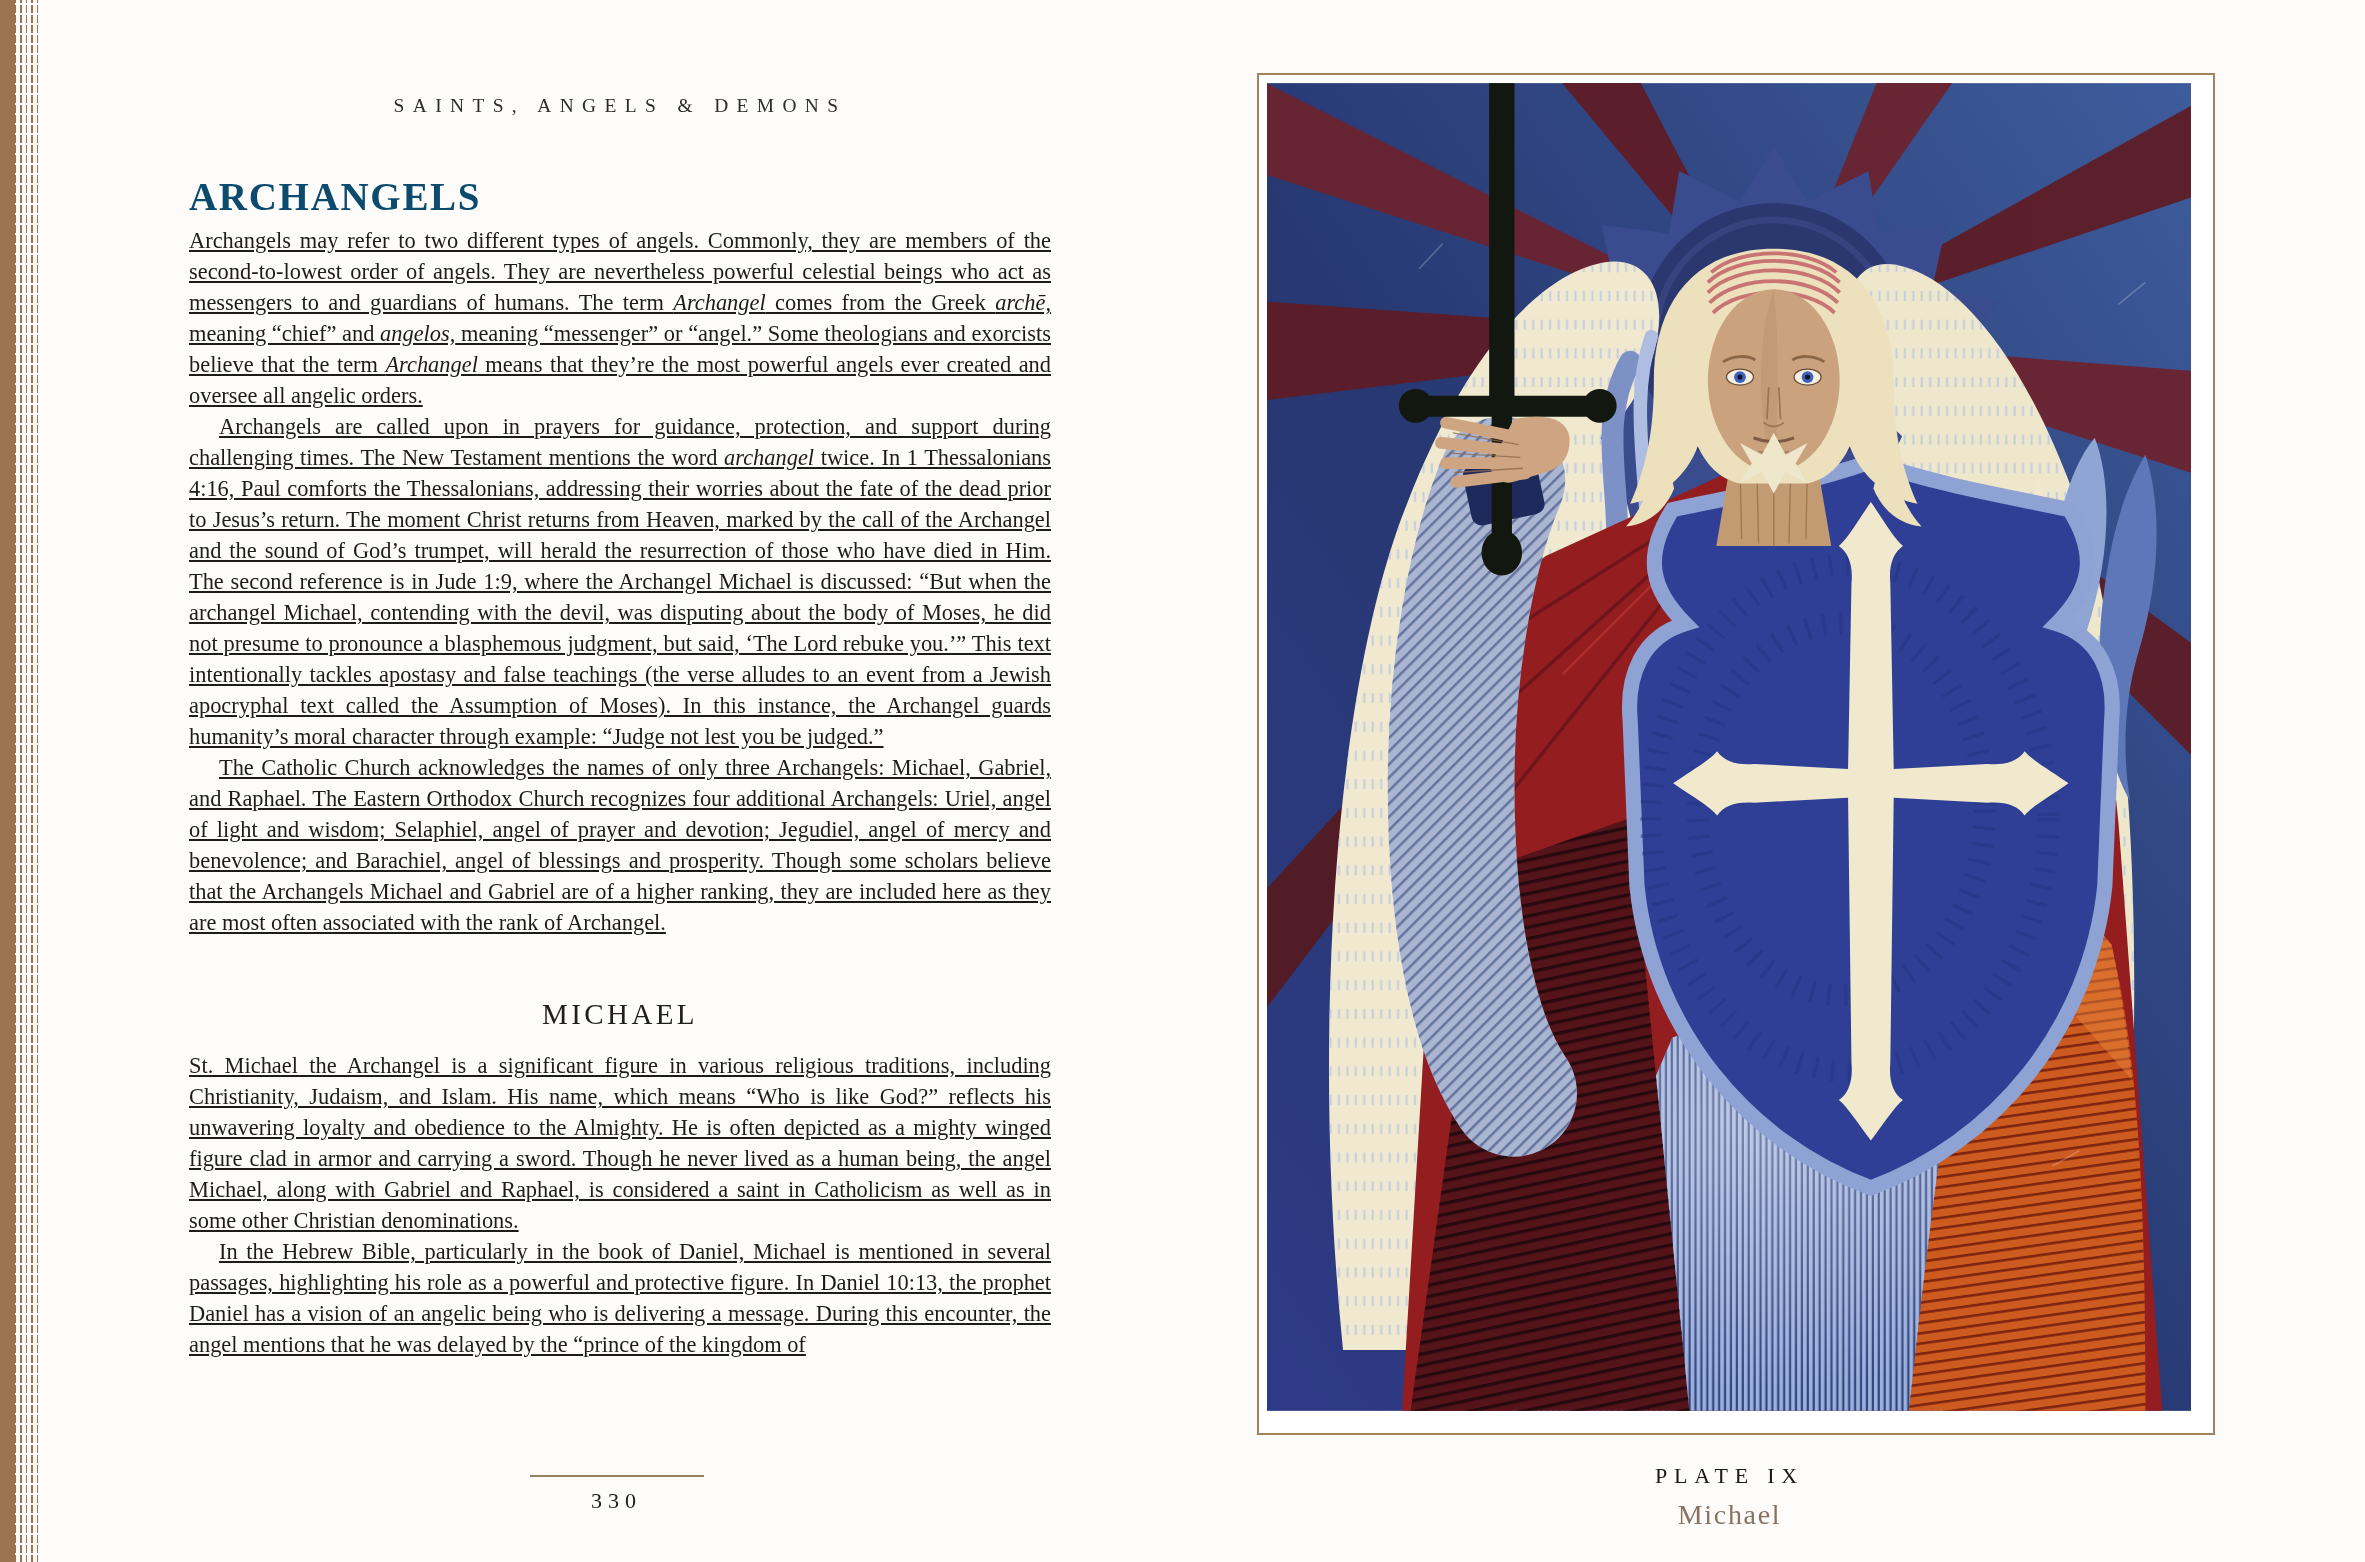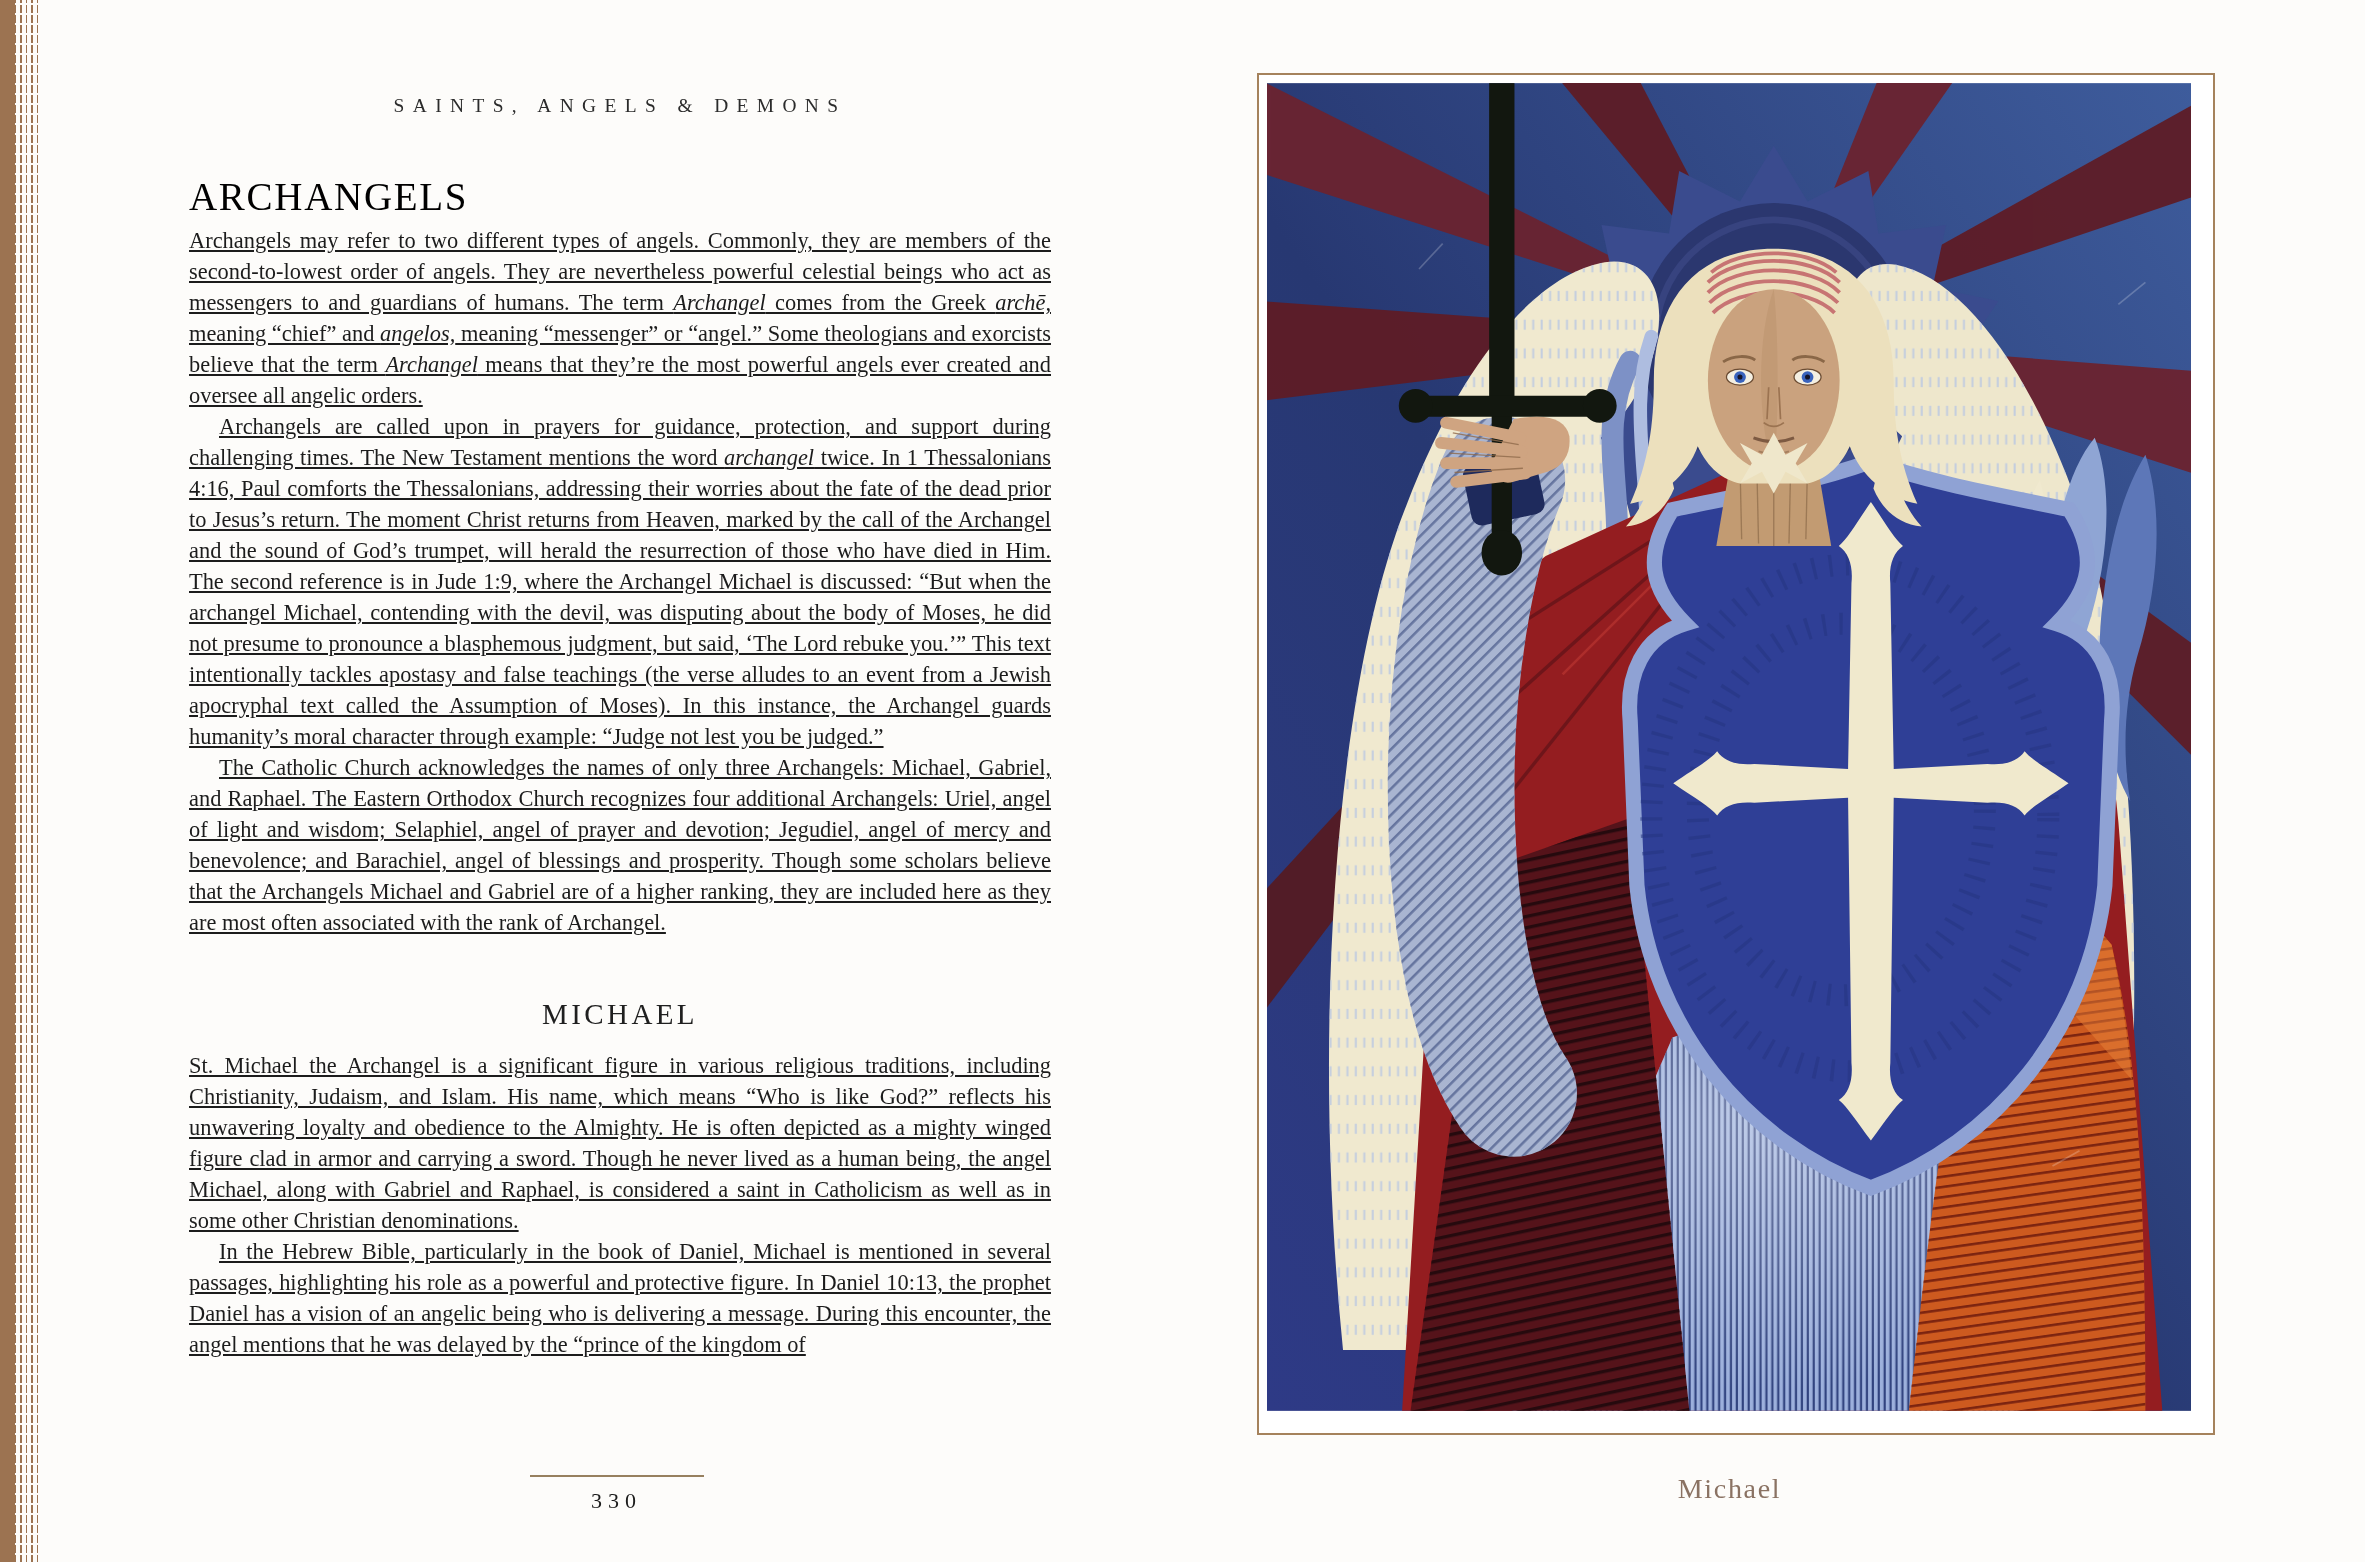--- a/index.html
+++ b/index.html
@@ -7,21 +7,21 @@
           font-family:"Liberation Serif","DejaVu Serif",serif;color:#1c1c1c;padding-left:23px;}
   
   .spine{position:absolute;left:0;top:0;width:15px;height:1563px;background:#9c7351;}
   .spine-stitches{position:absolute;left:15px;top:0;width:27px;height:1563px;background:
      repeating-linear-gradient(0deg, rgba(255,255,255,0) 0 7.6px, #fdfcfa 7.6px 10px),
      repeating-linear-gradient(90deg, #9c7351 0 1.4px, #fdfcfa 1.4px 5.4px);}
   
   .running-head{position:absolute;left:189px;top:95px;width:862px;text-align:center;
      font-size:19.4px;letter-spacing:8.4px;color:#2b2b2b;white-space:nowrap;}
   .section-heading{position:absolute;left:189px;top:174px;margin:0;font-size:39px;
-     font-weight:400;letter-spacing:1.7px;color:#000000;}
+     font-weight:700;letter-spacing:1.7px;color:#0c4a6e;}
   .body-col{position:absolute;left:189px;top:225px;width:862px;font-size:22.4px;
      line-height:31px;text-align:justify;}
   .body-col p{margin:0;text-indent:30px;text-decoration:underline;}
   .body-col p.noindent{text-indent:0;}
   .subsection-heading{margin:61px 0 20px 0;font-size:29px;font-weight:400;letter-spacing:3.4px;
      text-align:center;color:#1f1f1f;}
   .footer-rule{position:absolute;left:530px;top:1475px;width:174px;height:1.7px;background:#97805f;}
   .page-number{position:absolute;left:515px;top:1488px;width:203px;text-align:center;
      font-size:22px;letter-spacing:6px;}
   
@@ -250,18 +250,19 @@
 
         <g stroke="#ffffff" stroke-width="2" opacity="0.22">
           <line x1="180" y1="220" x2="208" y2="190"></line>
           <line x1="1008" y1="262" x2="1040" y2="236"></line>
           <line x1="930" y1="1282" x2="962" y2="1264"></line>
         </g>
       </svg>
     </figure>
 
     <div class="plate-caption">
+      <div class="plate-label">PLATE IX</div>
       <div class="plate-title">Michael</div>
     </div>
   </section>
 
 </div>
 
 
 </body></html>

